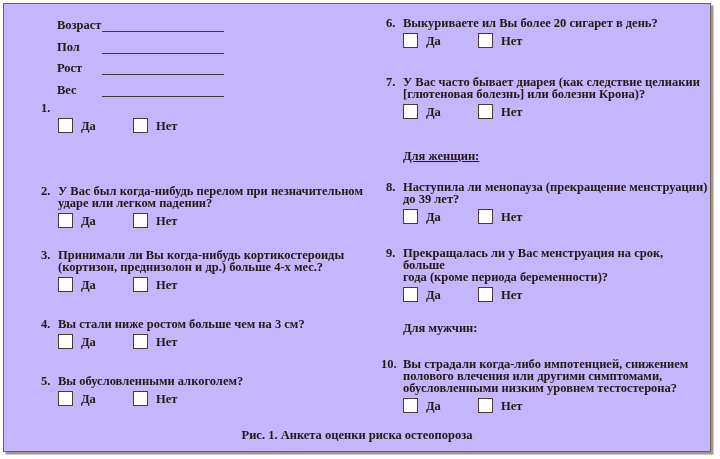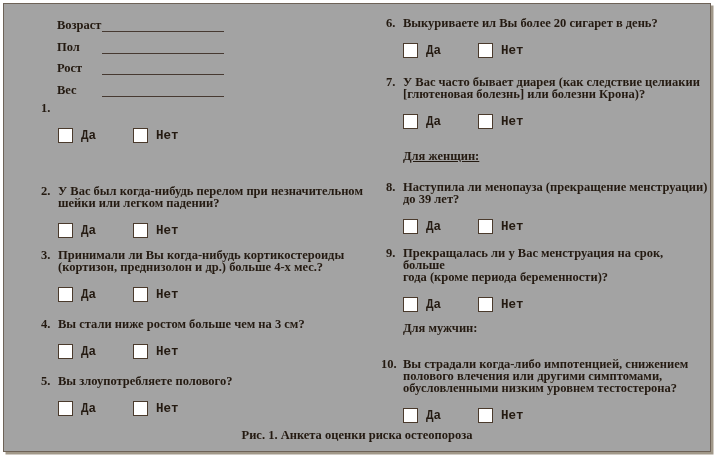--- a/index.html
+++ b/index.html
@@ -11,21 +11,21 @@
     overflow: hidden;
     font-family: "Liberation Serif", "DejaVu Serif", serif;
   }
   .page {
     position: absolute;
     left: 3px;
     top: 3px;
     width: 708px;
     height: 449px;
     box-sizing: border-box;
-    background: #a3a3a3;
+    background: #c4b5fd;
     border: 1.5px solid #6e6358;
     box-shadow: 2.5px 2.5px 0 #a19889;
     color: #241a11;
     font-weight: 700;
     font-size: 12.5px;
     line-height: 12px;
   }
   
   .demo { position: absolute; left: 53px; top: 14px; }
   .demo-row { display: flex; height: 21.7px; align-items: flex-start; }
@@ -36,21 +36,21 @@
     border-bottom: 1.3px solid #463931;
   }
   
   .q { position: absolute; }
   .q.left  { width: 332px; }
   .q.right { width: 322px; }
   .q-line { display: flex; }
   .q-num { min-width: 17px; flex-shrink: 0; }
   .q-num.wide { min-width: 22px; }
   .q-text { white-space: pre-line; }
-  .cb-row { display: flex; margin-left: 17px; margin-top: 13px; align-items: center; height: 16px; font-family: Liberation Mono, monospace; }
+  .cb-row { display: flex; margin-left: 17px; margin-top: 3px; align-items: center; height: 16px; }
   .cb-row.wide-indent { margin-left: 22px; }
   .cb-group { display: flex; align-items: center; width: 75px; }
   .cb-group:last-child { width: auto; }
   .cb {
     width: 15px;
     height: 15px;
     box-sizing: border-box;
     border: 1.5px solid #4a3a2c;
     background: #ffffff;
     flex-shrink: 0;
@@ -104,21 +104,21 @@
           <span class="cb"></span>
           <span class="cb-label">Нет</span>
         </span>
     </div>
   </div>
 
   <div class="q left" style="left:37px; top:181px;">
     <div class="q-line">
       <span class="q-num">2.</span>
       <span class="q-text">У Вас был когда-нибудь перелом при незначительном
-шейки или легком падении?</span>
+ударе или легком падении?</span>
     </div>
     <div class="cb-row">
       <span class="cb-group">
           <span class="cb"></span>
           <span class="cb-label">Да</span>
         </span>
       <span class="cb-group">
           <span class="cb"></span>
           <span class="cb-label">Нет</span>
         </span>
@@ -156,21 +156,21 @@
       <span class="cb-group">
           <span class="cb"></span>
           <span class="cb-label">Нет</span>
         </span>
     </div>
   </div>
 
   <div class="q left" style="left:37px; top:371px;">
     <div class="q-line">
       <span class="q-num">5.</span>
-      <span class="q-text">Вы злоупотребляете полового?</span>
+      <span class="q-text">Вы обусловленными алкоголем?</span>
     </div>
     <div class="cb-row">
       <span class="cb-group">
           <span class="cb"></span>
           <span class="cb-label">Да</span>
         </span>
       <span class="cb-group">
           <span class="cb"></span>
           <span class="cb-label">Нет</span>
         </span>

